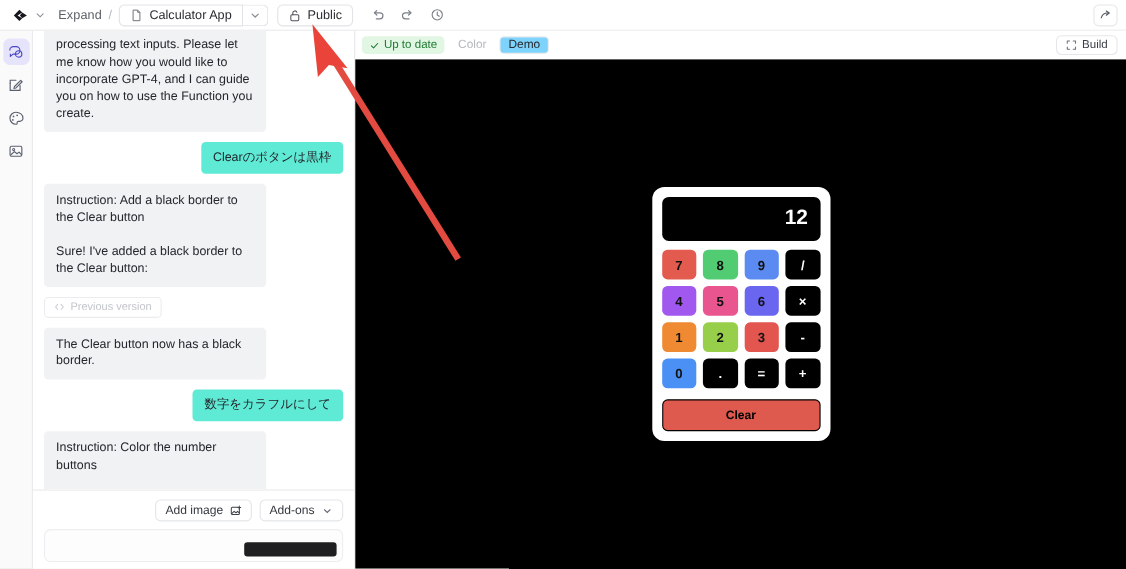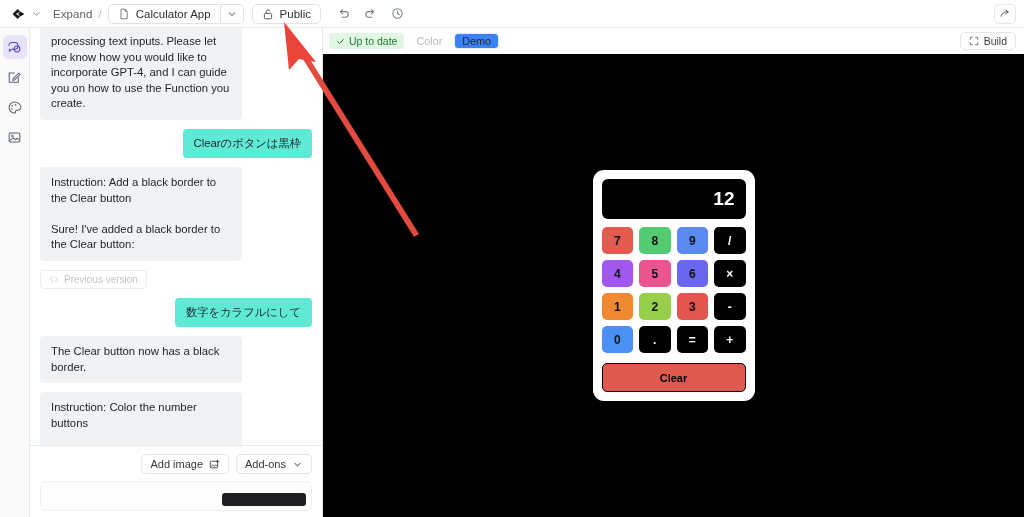--- a/index.html
+++ b/index.html
@@ -128,21 +128,21 @@
     padding: 0 8px 0 6px;
     background: #fff;
   }
   .status-badge {
     display: inline-flex; align-items: center; gap: 4px;
     background: #e2f6e4; color: #1f7a33;
     border-radius: 4px; padding: 2px 7px; font-size: 10.5px;
   }
   .status-badge .ico { width: 9px; height: 9px; }
   .ptab { font-size: 10.8px; padding: 2px 8px; border-radius: 4px; color: #b4b8be; }
-  .ptab.active { color: #25282e; background: #3b82f6; border: 1px solid #ebebee; padding: 1px 7px; }
+  .ptab.active { color: #25282e; background: #7dd3fc; border: 1px solid #ebebee; padding: 1px 7px; }
   .expand-btn {
     display: inline-flex; align-items: center; gap: 5px;
     border: 1px solid #e6e7ea; border-radius: 5px;
     padding: 2px 8px; font-size: 10.5px; color: #3a3e45; background: #fff;
   }
   .expand-btn .ico { width: 10px; height: 10px; color: #6c717a; }
   .stage {
     flex: 1 1 auto; background: #000000;
     display: flex; align-items: center; justify-content: center;
     position: relative; min-height: 0;
@@ -291,23 +291,23 @@
 Sure! I've added a black border to the Clear button:</div>
 
         <div class="prev-version">
           <svg class="ico" viewBox="0 0 12 12">
             <path d="M4.2 3.2 L1.8 6 L4.2 8.8" fill="none" stroke="currentColor" stroke-width="1.1" stroke-linecap="round" stroke-linejoin="round"></path>
             <path d="M7.8 3.2 L10.2 6 L7.8 8.8" fill="none" stroke="currentColor" stroke-width="1.1" stroke-linecap="round" stroke-linejoin="round"></path>
           </svg>
           <span>Previous version</span>
         </div>
 
+        <div class="msg bot">The Clear button now has a black border.</div>
+
         <div class="msg user">数字をカラフルにして</div>
-
-        <div class="msg bot">The Clear button now has a black border.</div>
 
         <div class="msg bot">Instruction: Color the number buttons
 
 Sure! I've made the number buttons colorful:</div>
 
       </div>
 
       <div class="composer">
         <div class="composer-row">
           <div class="cbtn">

